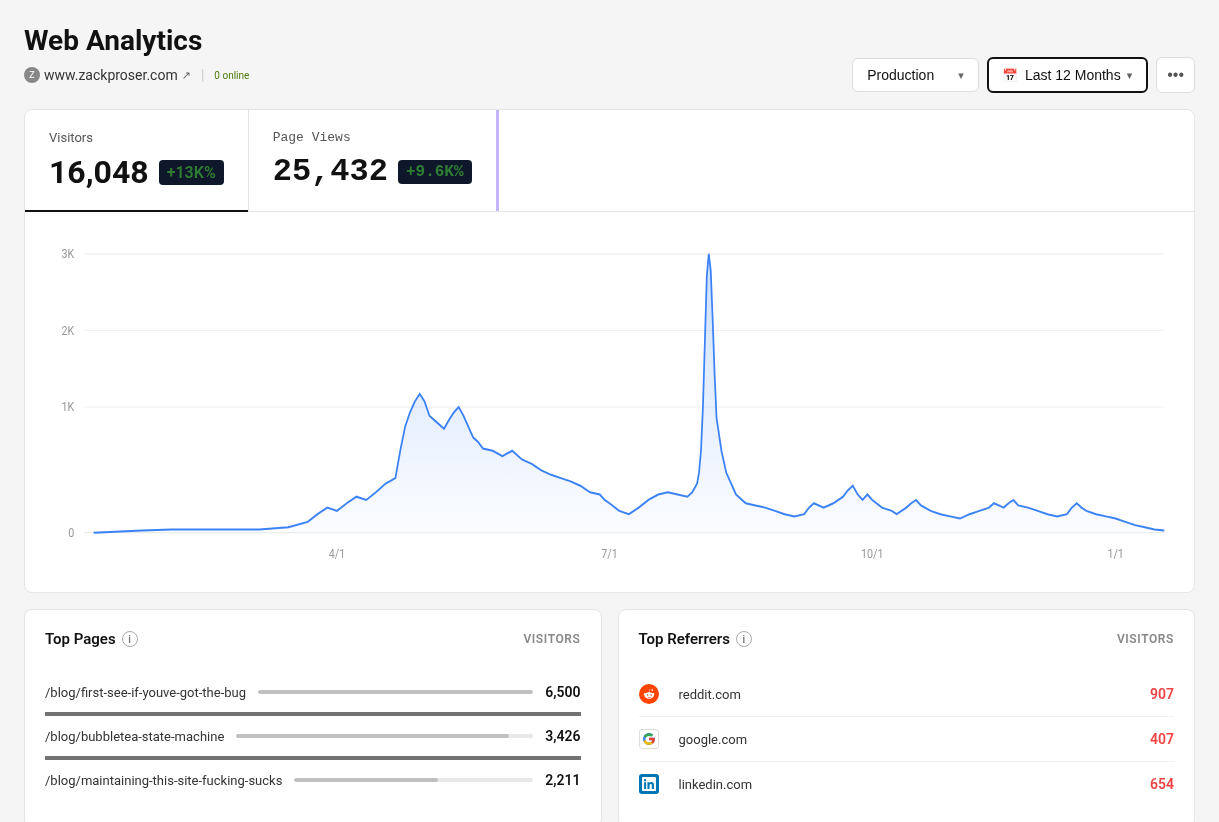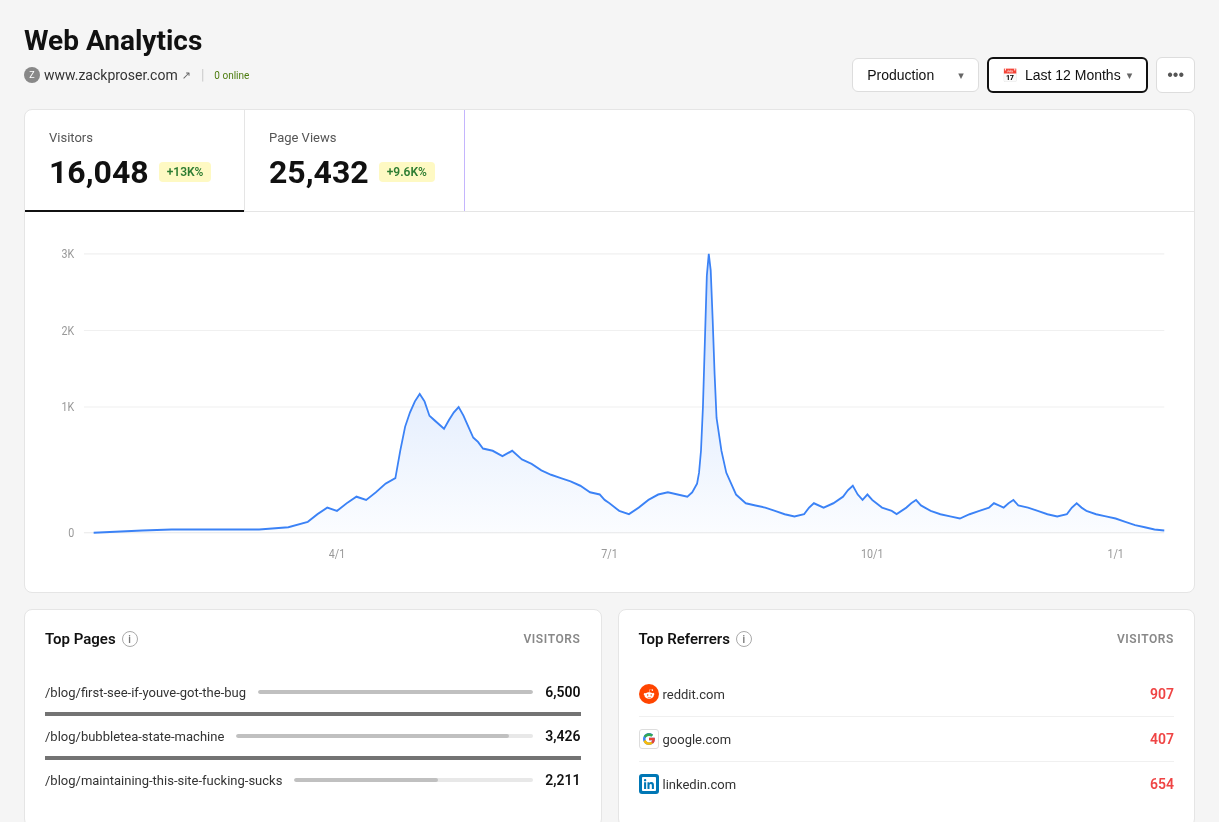--- a/index.html
+++ b/index.html
@@ -129,41 +129,42 @@
       right: 0;
       height: 2px;
       background: #111;
     }
     .stat-box:first-child {
       border-right: 1px solid #e5e5e5;
       min-width: 220px;
     }
     .stat-box:nth-child(2) {
       min-width: 220px;
-      border-right: 1px solid #c4b5fd;
+      border-right: 3px solid #c4b5fd;
+      font-family: Liberation Mono, monospace;
     }
     .stat-label {
       font-size: 13px;
       color: #555;
       margin-bottom: 8px;
     }
     .stat-value-row {
       display: flex;
       align-items: center;
       gap: 10px;
     }
     .stat-value {
       font-size: 32px;
       font-weight: 700;
       color: #111;
     }
     .stat-badge {
-      background: #fef9c3;
+      background: #0f172a;
       color: #2e7d32;
-      font-size: 12px;
+      font-size: 16px;
       font-weight: 600;
       padding: 3px 8px;
       border-radius: 4px;
     }
     .chart-area {
       padding: 20px 20px 10px 20px;
       height: 380px;
       position: relative;
     }
     .chart-svg {
@@ -240,21 +241,21 @@
       justify-content: space-between;
       padding: 12px 0;
       border-bottom: 1px solid #f0f0f0;
     }
     .referrer-row:last-child {
       border-bottom: none;
     }
     .referrer-left {
       display: flex;
       align-items: center;
-      gap: 4px;
+      gap: 20px;
     }
     .referrer-icon {
       width: 20px;
       height: 20px;
       border-radius: 3px;
       display: flex;
       align-items: center;
       justify-content: center;
       font-size: 13px;
     }

